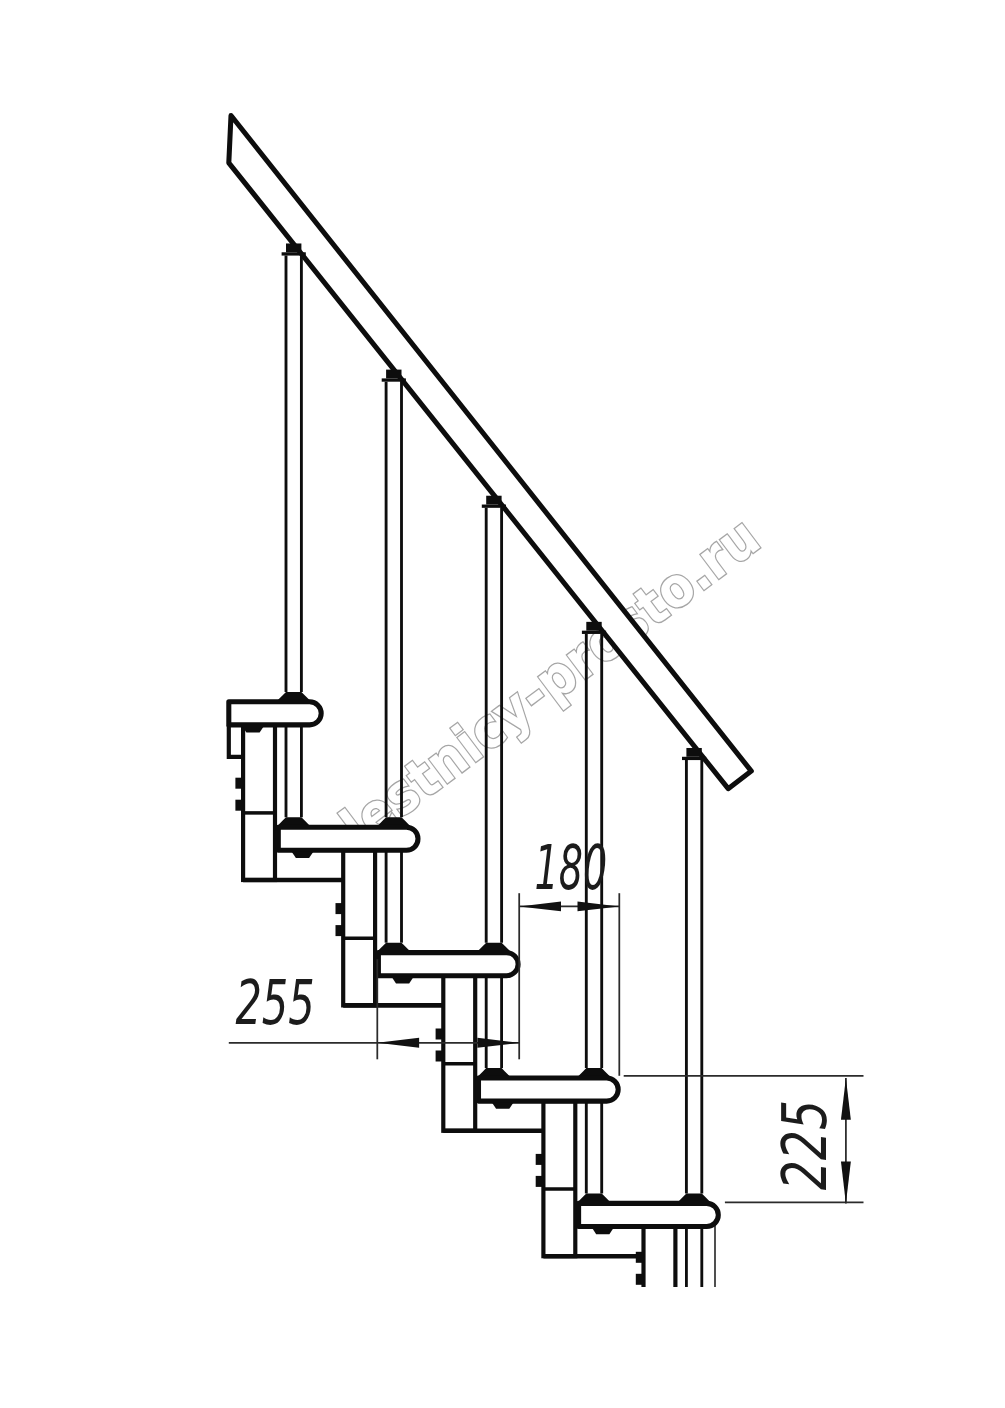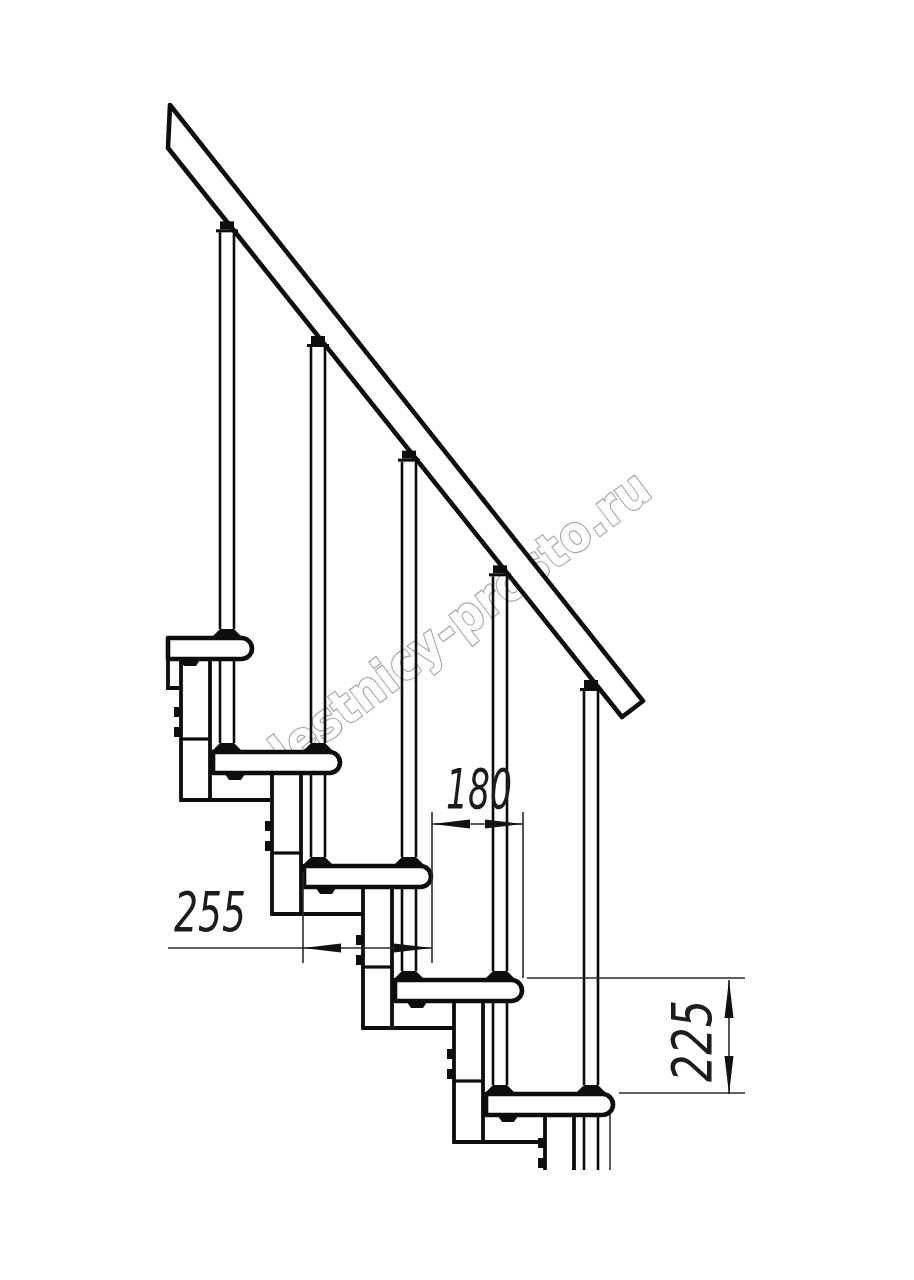--- a/index.html
+++ b/index.html
@@ -1,17 +1,17 @@
 <!DOCTYPE html>
 <html><head>
 <meta charset="utf-8">
 <style>
   html,body{margin:0;padding:0;background:#ffffff;}
   .canvas{width:812px;height:1280px;background:#ffffff;position:relative;overflow:hidden;
-          font-family:"DejaVu Sans", sans-serif;}
+          font-family:"DejaVu Sans", sans-serif;padding-left:40px;}
   svg{display:block;}
   .dim-text{font-family:"DejaVu Sans", sans-serif;font-style:italic;font-size:56px;fill:#1c1c1c;}
   .wm-text{font-family:"DejaVu Sans", sans-serif;font-weight:bold;font-size:50px;
            fill:#ffffff;stroke:#a6a6a6;stroke-width:2.4px;paint-order:stroke;letter-spacing:0.5px;}
 </style>
 </head>
 <body>
 
 <div class="canvas">
 <svg width="914" height="1280" viewBox="0 0 914 1280">

